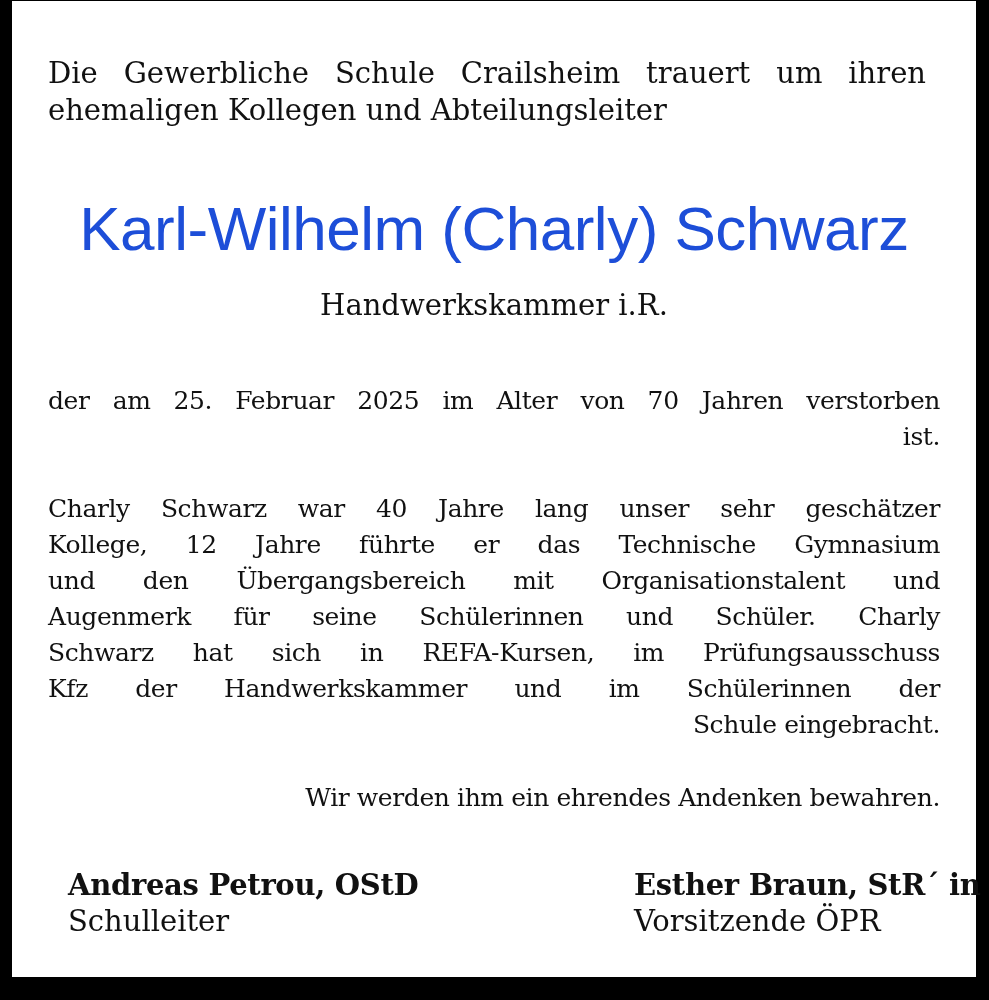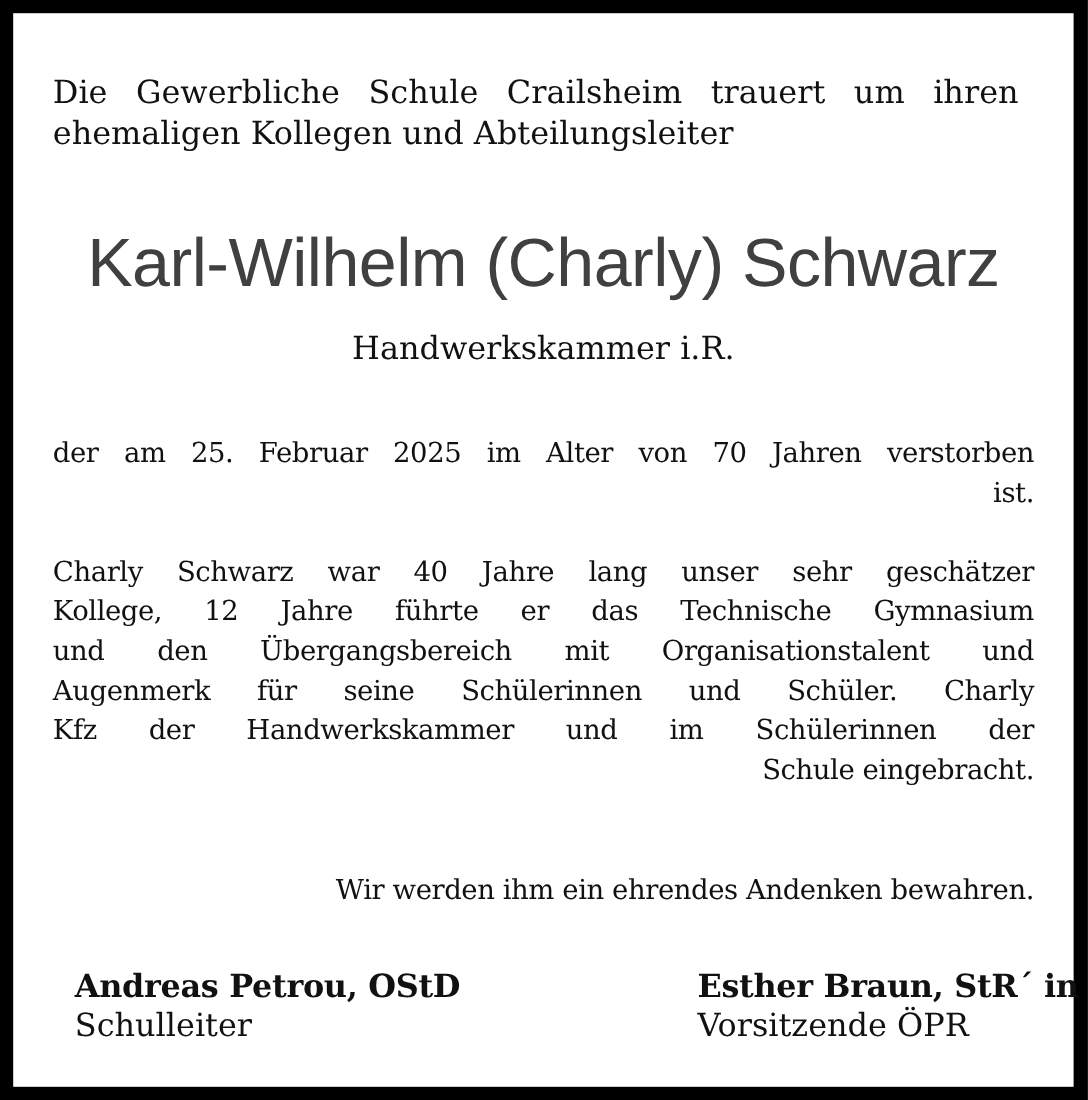--- a/index.html
+++ b/index.html
@@ -17,21 +17,21 @@
       position: absolute;
       left: 0;
       top: 0;
       width: 989px;
       height: 1000px;
       background: #000000;
     }
     .sheet {
       position: absolute;
       left: 12px;
-      top: 12px;
+      top: 1px;
       width: 964px;
       height: 976px;
       background: #ffffff;
     }
     .serif {
       font-family: "DejaVu Serif", "Liberation Serif", serif;
       color: #111111;
     }
     .intro {
       position: absolute;
@@ -54,21 +54,21 @@
     }
     .name {
       position: absolute;
       left: 0;
       top: 192px;
       width: 964px;
       text-align: center;
       font-family: "Liberation Sans", "DejaVu Sans", sans-serif;
       font-size: 62px;
       line-height: 72px;
-      color: #404040;
+      color: #1d4ed8;
       letter-spacing: -0.5px;
       white-space: nowrap;
     }
     .title-line {
       position: absolute;
       left: 0;
       top: 286px;
       width: 964px;
       text-align: center;
       font-size: 29px;
@@ -135,20 +135,21 @@
     <div class="para p-death serif">
       <span class="jline">der am 25. Februar 2025 im Alter von 70 Jahren verstorben</span>
       <span class="lline">ist.</span>
     </div>
 
     <div class="para p-bio serif">
       <span class="jline">Charly Schwarz war 40 Jahre lang unser sehr geschätzer</span>
       <span class="jline">Kollege, 12 Jahre führte er das Technische Gymnasium</span>
       <span class="jline">und den Übergangsbereich mit Organisationstalent und</span>
       <span class="jline">Augenmerk für seine Schülerinnen und Schüler. Charly</span>
+      <span class="jline">Schwarz hat sich in REFA-Kursen, im Prüfungsausschuss</span>
       <span class="jline">Kfz der Handwerkskammer und im Schülerinnen der</span>
       <span class="lline">Schule eingebracht.</span>
     </div>
 
     <div class="para p-closing serif">
       <span class="lline">Wir werden ihm ein ehrendes Andenken bewahren.</span>
     </div>
 
     <div class="sig sig-left serif">
       <span class="sig-name">Andreas Petrou, OStD</span>

